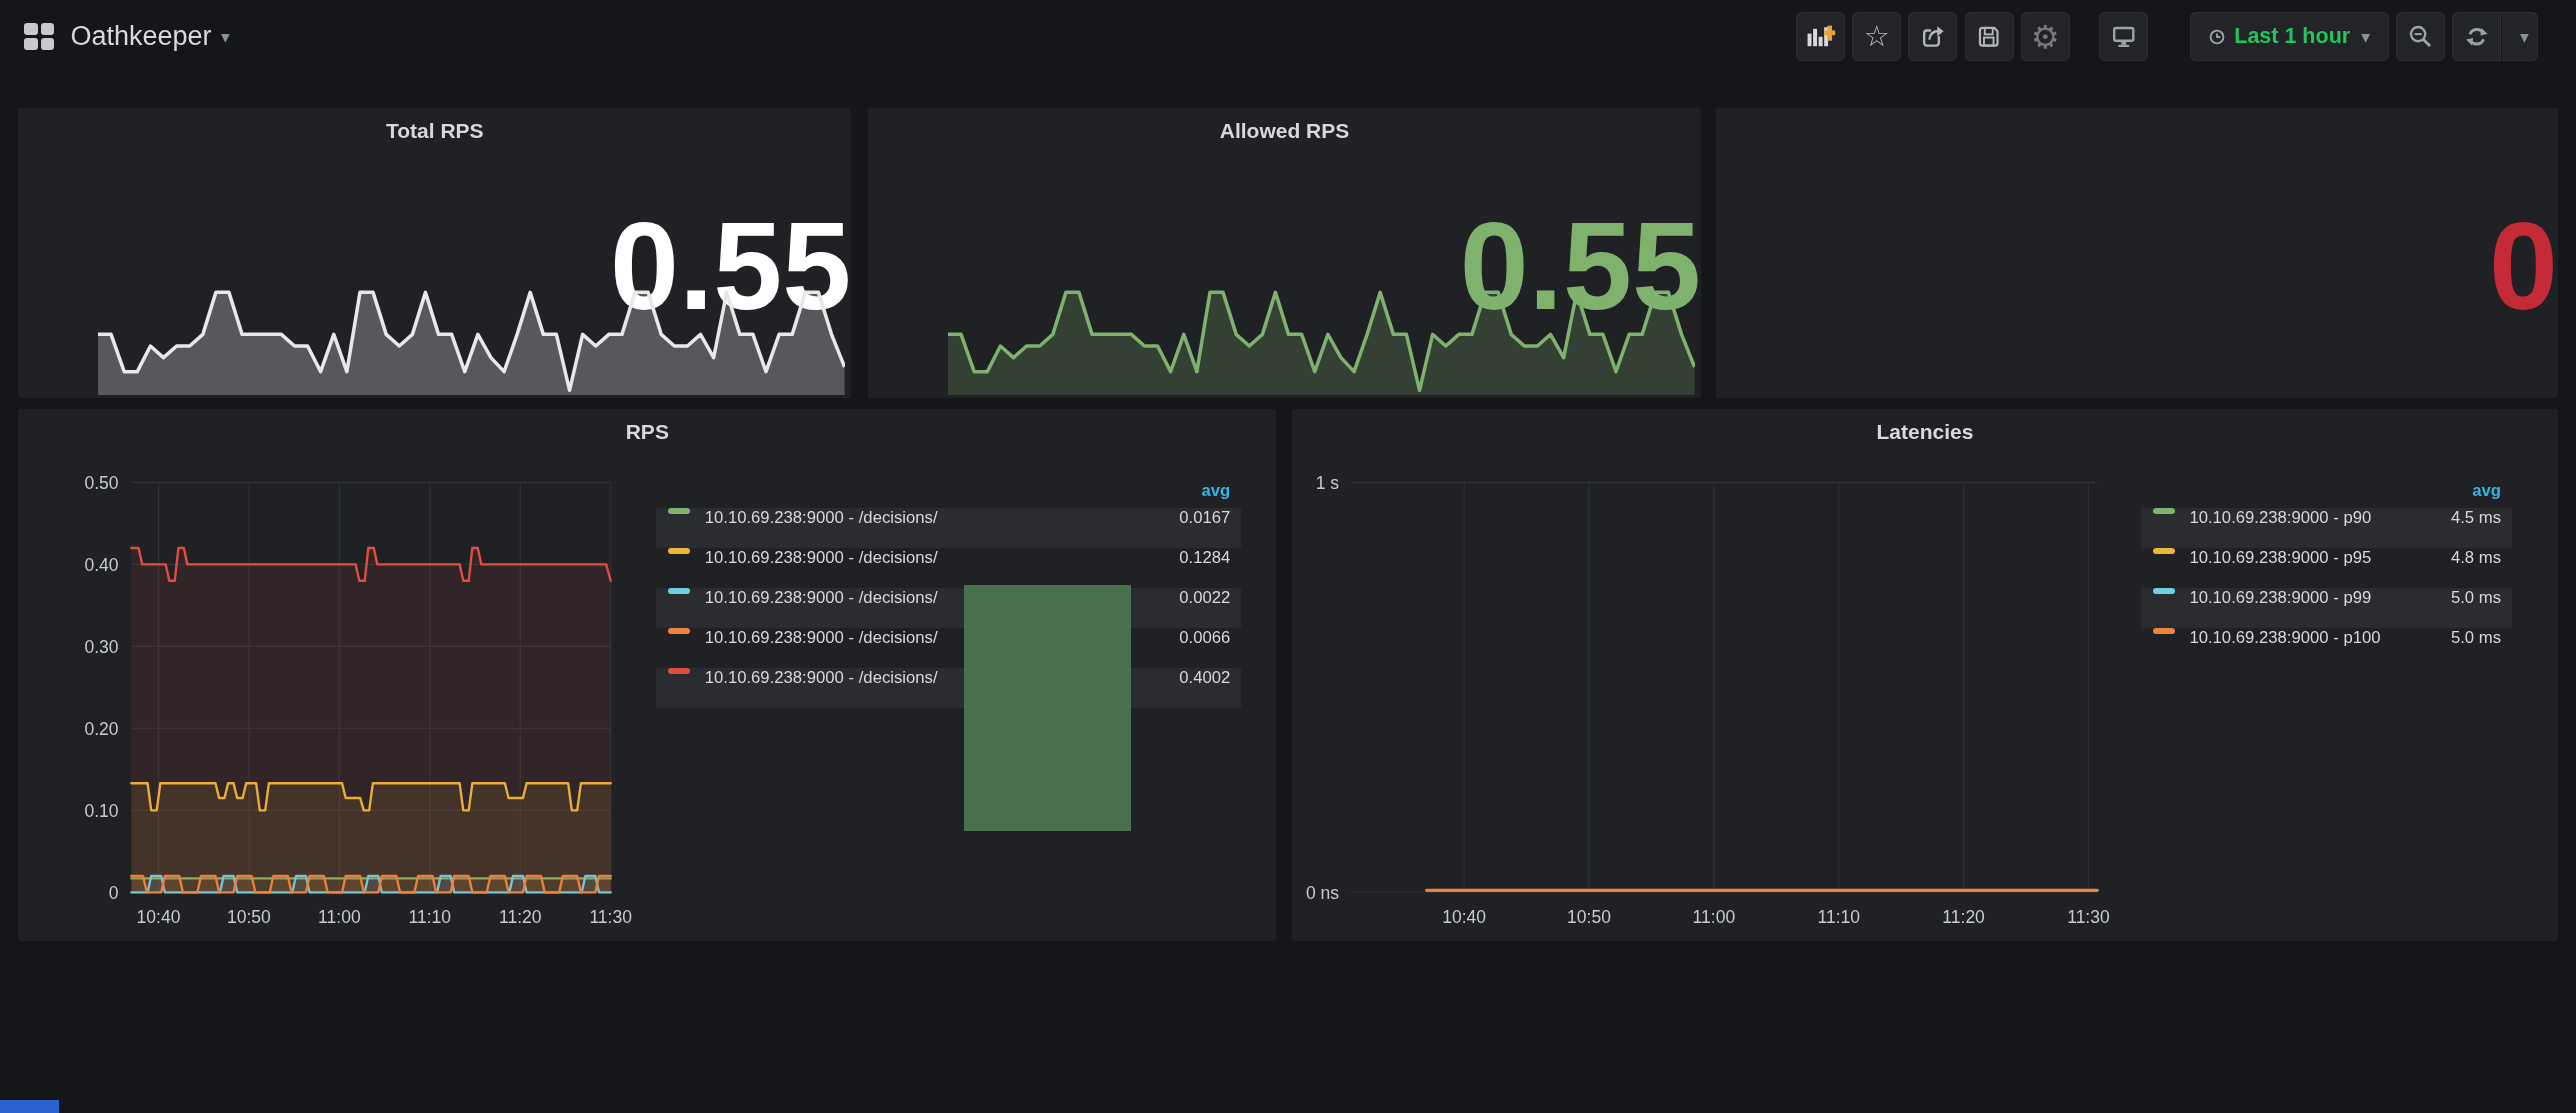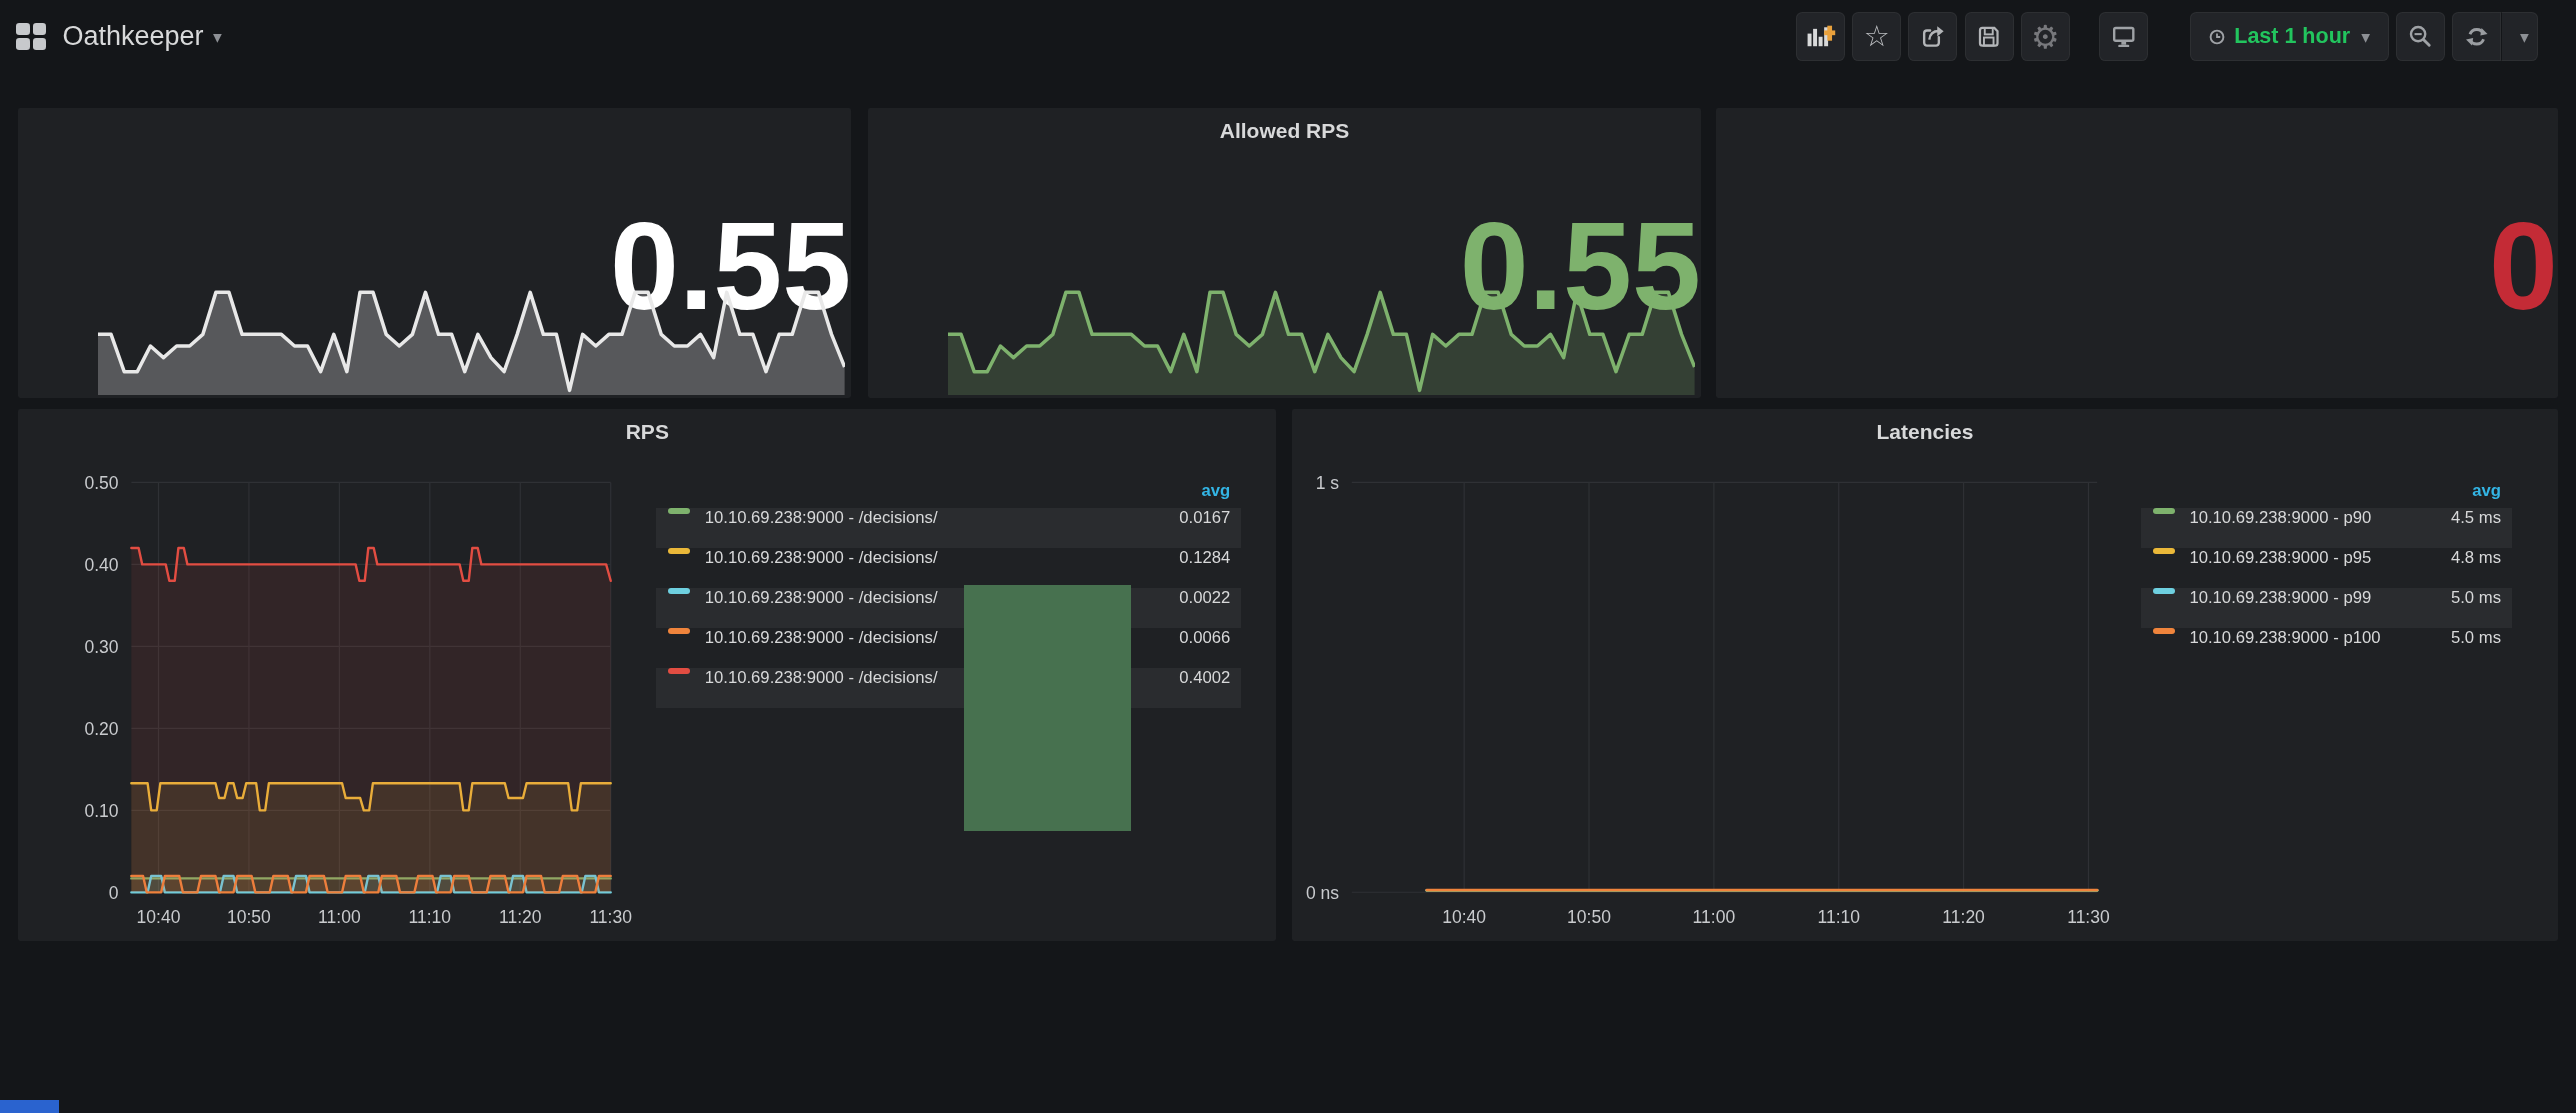--- a/index.html
+++ b/index.html
@@ -3,21 +3,21 @@
 <meta charset="utf-8">
 <style>
   html,body{margin:0;padding:0;background:#141619;}
   body{width:2576px;height:1113px;position:relative;overflow:hidden;
        font-family:"Liberation Sans",sans-serif;color:#d8d9da;}
   .glyph{font-family:"DejaVu Sans",sans-serif;}
 
   
   .navbar{position:absolute;left:0;top:0;width:100%;height:73px;background:#141619;
           display:flex;align-items:center;justify-content:space-between;}
-  .nav-left{display:flex;align-items:center;padding-left:16px;}
+  .nav-left{display:flex;align-items:center;padding-left:24px;}
   .grid-icon{display:grid;grid-template-columns:13.6px 13.6px;grid-template-rows:12px 12px;gap:3.2px;margin-right:16px;cursor:pointer;}
   .grid-icon div{background:#c7c9cc;border-radius:3.2px;}
   .dash-title{font-size:27px;font-weight:500;color:#d8d9da;cursor:pointer;}
   .caret{color:#8d9095;font-size:17.5px;margin-left:9.6px;}
   .nav-right{display:flex;align-items:center;padding-right:38px;}
   .nav-btn{width:49px;height:49px;background:#222428;border:0.8px solid rgba(255,255,255,0.05);
            border-radius:6.4px;display:flex;align-items:center;justify-content:center;
            margin-left:7.2px;cursor:pointer;box-sizing:border-box;}
   .nav-btn svg{display:block;}
   .icon-star{font-size:29px;color:#bcbec1;line-height:1;}
@@ -140,20 +140,21 @@
         </svg>
       </div>
       <div class="nav-btn part-r">
         <span class="caret glyph">▾</span>
       </div>
     </div>
   </div>
 </div>
 
 <div class="panel" id="p-total">
+  <div class="panel-title">Total RPS</div>
   <div class="stat-value" style="color:#ffffff">0.55</div>
   <div class="spark">
     <svg id="spark-total" viewBox="0 0 1000 140" preserveAspectRatio="none">
         <polygon points="0.0,64.2 17.5,64.2 35.1,110.8 52.6,110.8 70.2,78.8 87.7,93.3 105.3,78.8 122.8,78.8 140.4,64.2 157.9,11.7 175.4,11.7 193.0,64.2 210.5,64.2 228.1,64.2 245.6,64.2 263.2,78.8 280.7,78.8 298.2,110.8 315.8,64.2 333.3,110.8 350.9,11.7 368.4,11.7 386.0,64.2 403.5,78.8 421.1,64.2 438.6,11.7 456.1,64.2 473.7,64.2 491.2,110.8 508.8,64.2 526.3,93.3 543.9,110.8 561.4,64.2 578.9,11.7 596.5,64.2 614.0,64.2 631.6,134.2 649.1,64.2 666.7,78.8 684.2,64.2 701.8,64.2 719.3,11.7 736.8,11.7 754.4,64.2 771.9,78.8 789.5,78.8 807.0,64.2 824.6,93.3 842.1,11.7 859.6,64.2 877.2,64.2 894.7,110.8 912.3,64.2 929.8,64.2 947.4,11.7 964.9,11.7 982.5,64.2 1000.0,105.0 1000,140 0,140" fill="rgba(255,255,255,0.25)"></polygon>
         <polyline points="0.0,64.2 17.5,64.2 35.1,110.8 52.6,110.8 70.2,78.8 87.7,93.3 105.3,78.8 122.8,78.8 140.4,64.2 157.9,11.7 175.4,11.7 193.0,64.2 210.5,64.2 228.1,64.2 245.6,64.2 263.2,78.8 280.7,78.8 298.2,110.8 315.8,64.2 333.3,110.8 350.9,11.7 368.4,11.7 386.0,64.2 403.5,78.8 421.1,64.2 438.6,11.7 456.1,64.2 473.7,64.2 491.2,110.8 508.8,64.2 526.3,93.3 543.9,110.8 561.4,64.2 578.9,11.7 596.5,64.2 614.0,64.2 631.6,134.2 649.1,64.2 666.7,78.8 684.2,64.2 701.8,64.2 719.3,11.7 736.8,11.7 754.4,64.2 771.9,78.8 789.5,78.8 807.0,64.2 824.6,93.3 842.1,11.7 859.6,64.2 877.2,64.2 894.7,110.8 912.3,64.2 929.8,64.2 947.4,11.7 964.9,11.7 982.5,64.2 1000.0,105.0" fill="none" stroke="#e8e8e8" stroke-width="3.5" stroke-linejoin="round" vector-effect="non-scaling-stroke"></polyline>
       </svg>
   </div>
 </div>
 
 <div class="panel" id="p-allowed">

